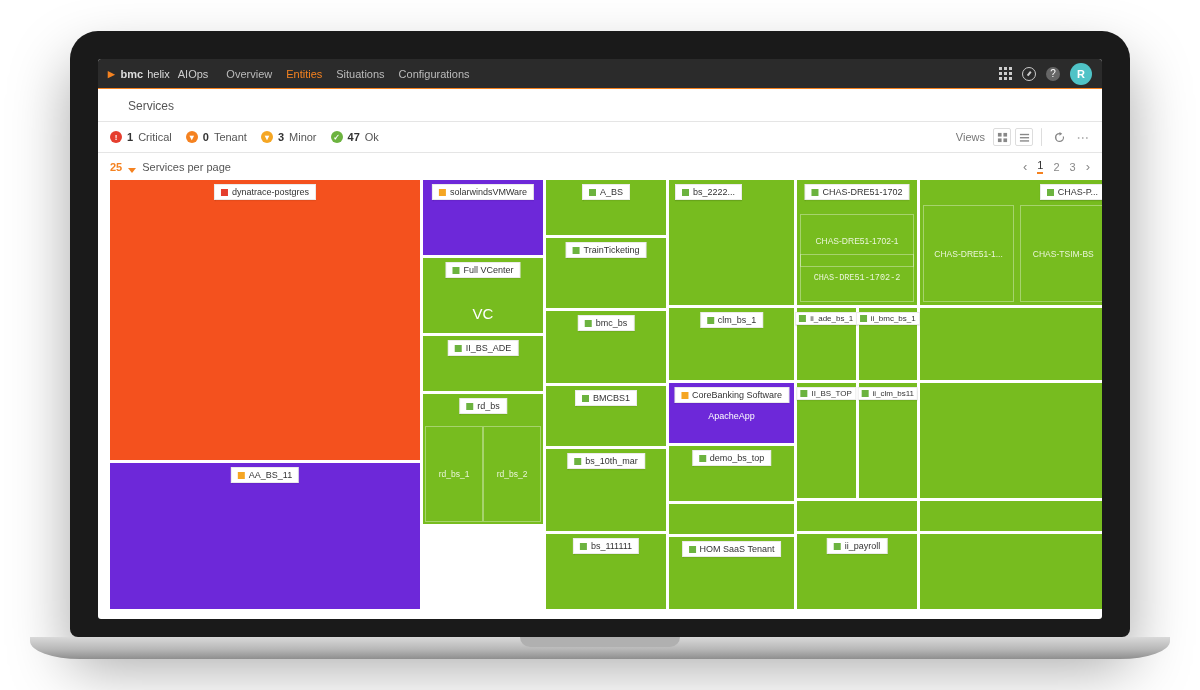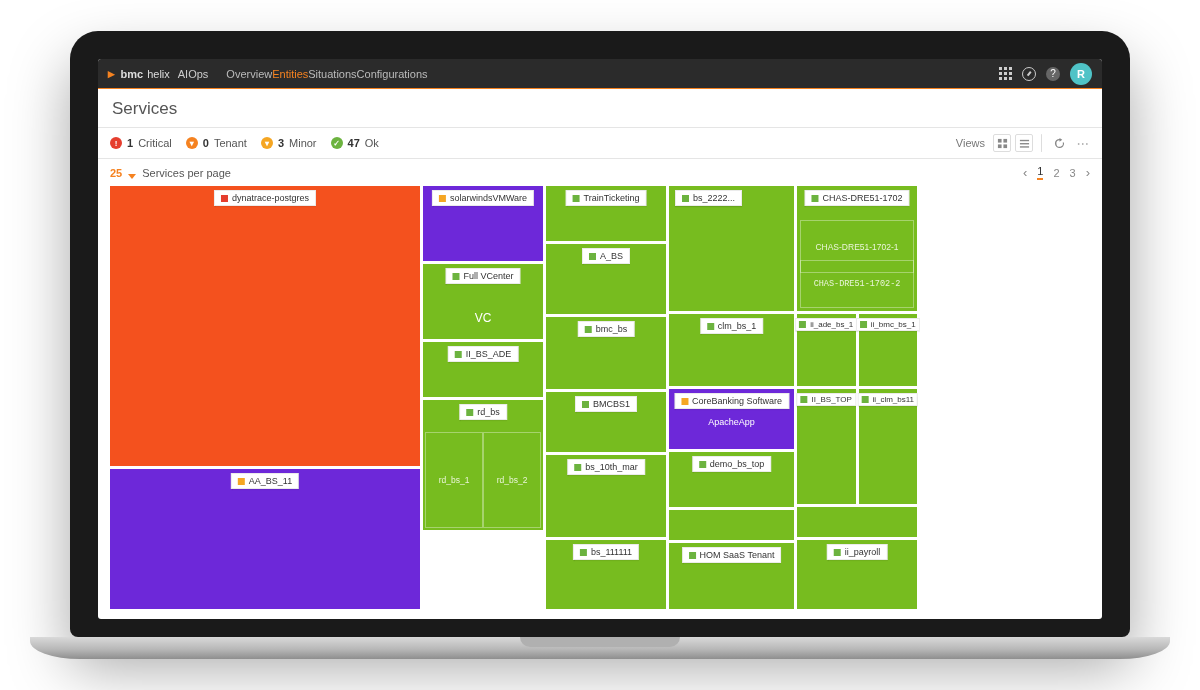--- a/index.html
+++ b/index.html
@@ -45,32 +45,32 @@
   
   .topbar {
     background:#2b2b2b; color:#ddd; height:30px;
     display:flex; align-items:center; padding:0 10px;
     border-bottom:1px solid #f58220;
     font-size:11px;
   }
   .logo { display:flex; align-items:center; gap:4px; font-weight:600; }
   .logo-mark { color:#f58220; font-size:13px; margin-right:2px;}
   .logo-product{ color:#ccc; font-weight:300; margin-left:4px;}
-  .nav { display:flex; margin-left:18px; }
+  .nav { display:flex; gap:14px; margin-left:18px; }
   .nav span{ color:#bbb; cursor:default;}
   .nav .active{ color:#f58220; }
   .topbar-right{ margin-left:auto; display:flex; align-items:center; gap:10px;}
   .grid-icon{ display:grid; grid-template-columns:repeat(3,3px); grid-template-rows:repeat(3,3px); gap:2px;}
   .grid-icon i{background:#ccc;}
   .circ-icon{ width:14px;height:14px;border:1.5px solid #ccc;border-radius:50%; position:relative;}
   .circ-icon::after{content:"";position:absolute;width:1.5px;height:5px;background:#ccc;left:50%;top:3px;transform:translateX(-50%) rotate(40deg);}
   .help-icon{width:14px;height:14px;border-radius:50%;background:#666;color:#fff;font-size:10px;display:flex;align-items:center;justify-content:center;}
   .avatar{width:22px;height:22px;border-radius:50%;background:#4fc3c7;color:#fff;display:flex;align-items:center;justify-content:center;font-size:11px;font-weight:600;}
   
-  .page-header{ padding:10px 14px 8px; color:#555; font-size:17px; font-weight:300;}
+  .page-header{ padding:10px 30px 8px; color:#555; font-size:12px; font-weight:300;}
   
   .status-strip{ display:flex; align-items:center; justify-content:space-between; border-top:1px solid #e5e5e5;border-bottom:1px solid #e5e5e5; padding:6px 12px;}
   .status-left{ display:flex; align-items:center; gap:14px; font-size:11px; color:#555;}
   .dot{width:12px;height:12px;border-radius:50%;display:inline-flex;align-items:center;justify-content:center;color:#fff;font-size:8px;font-weight:700;}
   .dot.crit{background:#e53e2e;}
   .dot.major{background:#f58220;}
   .dot.minor{background:#f5a623;}
   .dot.ok{background:#6cb33f;}
   .stat{display:flex;align-items:center;gap:5px;}
   .stat b{color:#333;}
@@ -99,21 +99,21 @@
   .tile.red{background:#f4511e;}
   .tile .label{
     position:absolute; background:#fff; color:#333;
     font-size:9px; padding:2px 6px; border:1px solid rgba(0,0,0,.08);
     box-shadow:0 1px 1px rgba(0,0,0,.12);
     display:flex;align-items:center;gap:4px;white-space:nowrap;
   }
   .label.top{ top:4px; left:50%; transform:translateX(-50%); }
   .label .sq{width:7px;height:7px;}
   .sq.red{background:#e53e2e;} .sq.orange{background:#f5a623;} .sq.green{background:#6cb33f;}
-  .sub{position:absolute;font-size:12px;color:#fff;}
+  .sub{position:absolute;font-size:15px;color:#fff;}
   .col{display:grid;gap:3px;}
   .nest{position:absolute;border:1px solid rgba(255,255,255,.35);font-size:8.5px;color:#eaf5d9;display:flex;align-items:center;justify-content:center;text-align:center;}
   .tile .centered{position:absolute;left:50%;top:55%;transform:translate(-50%,-50%);font-size:9px;}
 </style>
 </head>
 <body>
 
 <div class="laptop">
   <div class="screen-bezel">
     <div class="screen">
@@ -262,27 +262,27 @@
               </div>
             <div class="nest" style="left:2px;top:32px;right:50%;bottom:2px;">rd_bs_1</div>
             <div class="nest" style="left:50%;top:32px;right:2px;bottom:2px;">rd_bs_2</div>
           </div>
         </div>
 
         <div class="col" style="grid-template-rows: 55px 70px 72px 60px 82px 1fr">
           <div class="tile green">
               <div class="label top">
                 <span class="sq green"></span>
+                <span>A_BS</span>
+              </div>
+            </div>
+          <div class="tile green">
+              <div class="label top">
+                <span class="sq green"></span>
                 <span>TrainTicketing</span>
-              </div>
-            </div>
-          <div class="tile green">
-              <div class="label top">
-                <span class="sq green"></span>
-                <span>A_BS</span>
               </div>
             </div>
           <div class="tile green">
               <div class="label top">
                 <span class="sq green"></span>
                 <span>bmc_bs</span>
               </div>
             </div>
           <div class="tile green">
               <div class="label top">
@@ -378,20 +378,34 @@
           </div>
           <div class="tile green"></div>
           <div class="tile green">
               <div class="label top">
                 <span class="sq green"></span>
                 <span>ii_payroll</span>
               </div>
             </div>
         </div>
 
+        <div class="col" style="grid-template-rows: 125px 72px 115px 30px 1fr">
+          <div class="tile green" style="position:relative">
+            <div class="label" style="top:4px;right:5px;">
+                <span class="sq green"></span>
+                <span>CHAS-P...</span>
+              </div>
+            <div class="nest" style="left:3px;top:25px;width:48%;bottom:3px;">CHAS-DRE51-1...</div>
+            <div class="nest" style="right:3px;top:25px;width:46%;bottom:3px;">CHAS-TSIM-BS</div>
+          </div>
+          <div class="tile green"></div>
+          <div class="tile green"></div>
+          <div class="tile green"></div>
+          <div class="tile green"></div>
+        </div>
       </div>
 
     </div>
   </div>
   <div class="laptop-base">
       <div class="laptop-notch"></div>
     </div>
 </div>
 
 </body></html>

